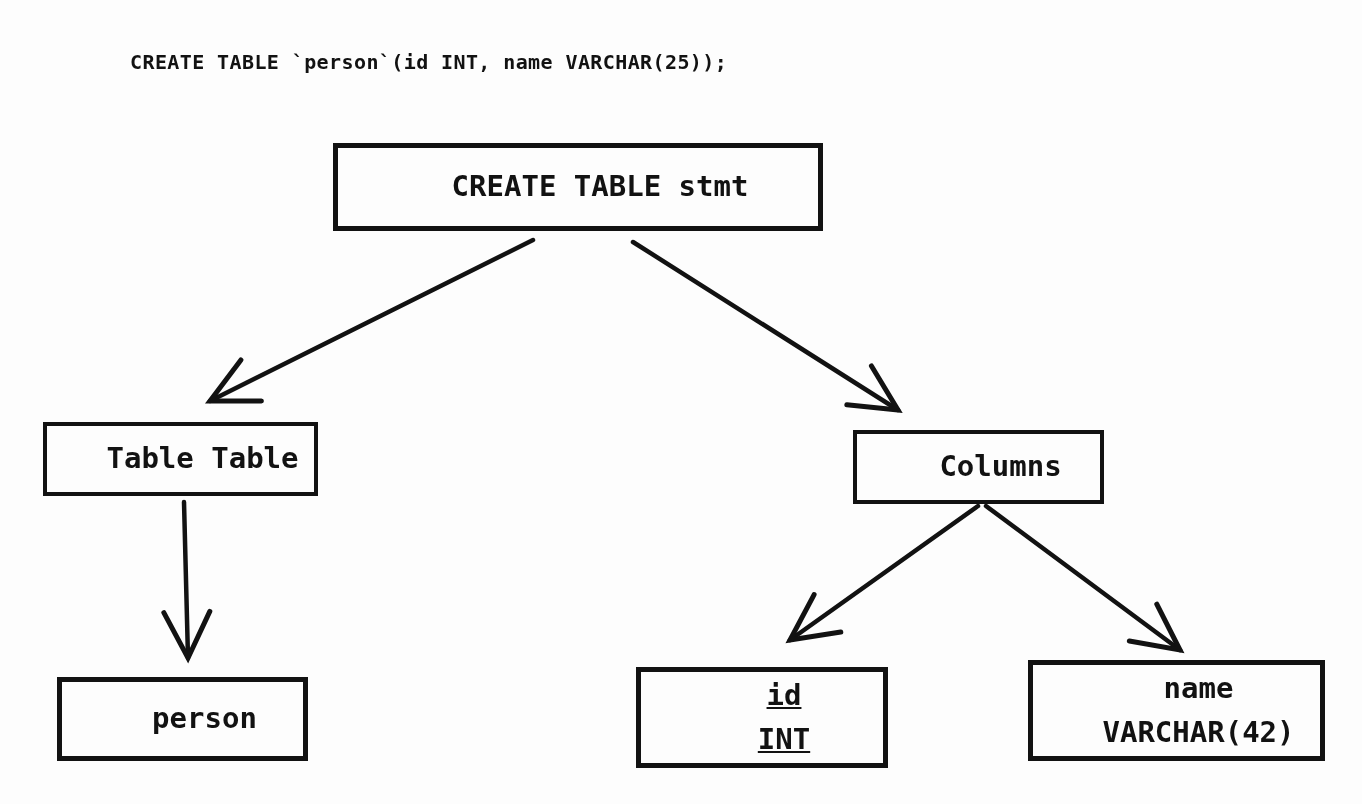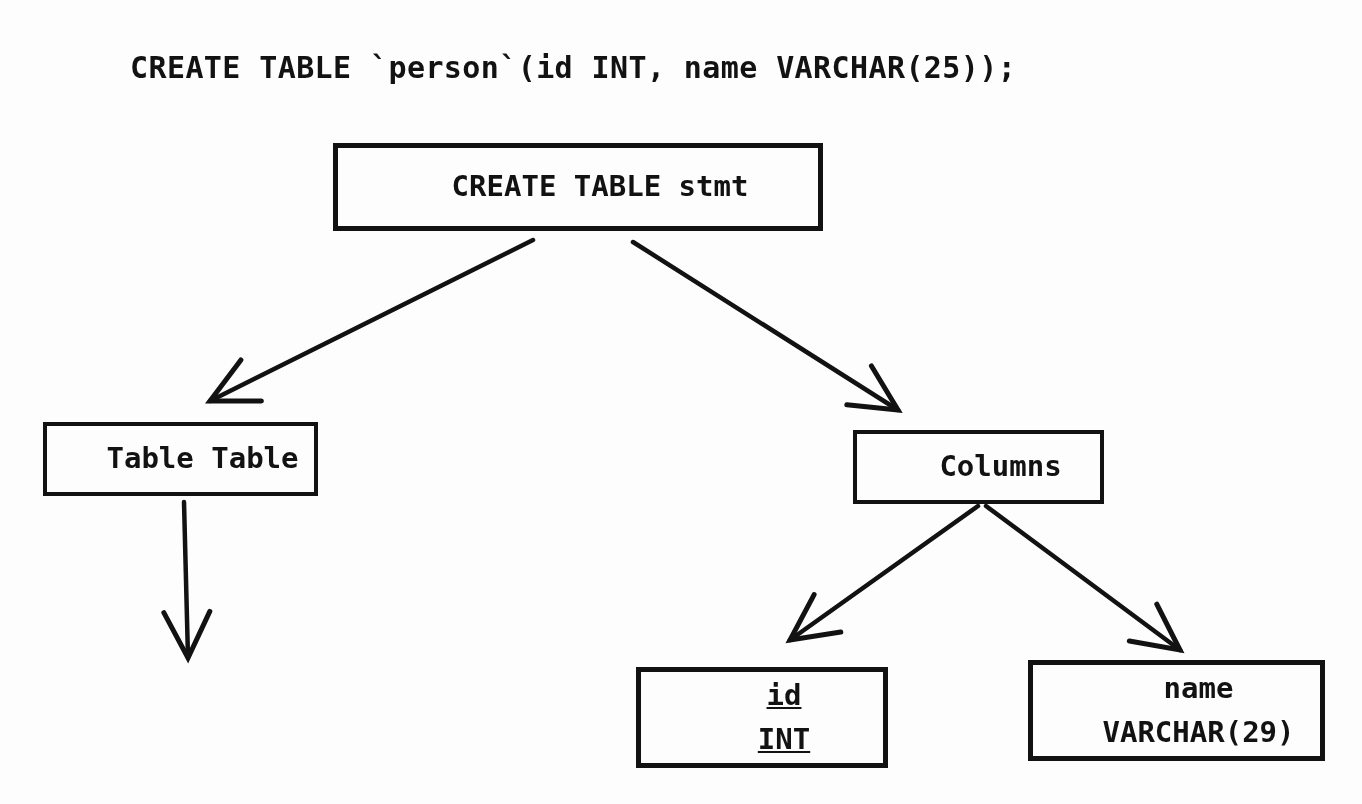--- a/index.html
+++ b/index.html
@@ -11,21 +11,21 @@
     color: #121212;
     font-family: "DejaVu Sans Mono", "Liberation Mono", monospace;
     position: relative;
     overflow: hidden;
   }
   .stage { position: absolute; inset: 0; }
 
   .sql-line {
     position: absolute;
     left: 130px; top: 50px;
-    font-size: 30px;
+    font-size: 20px;
     font-weight: bold;
     letter-spacing: 0.4px;
     white-space: pre;
   }
 
   svg.edges {
     position: absolute; left: 0; top: 0;
     width: 1362px; height: 804px;
     pointer-events: none;
   }
@@ -78,24 +78,27 @@
   </div>
 
   <div class="node node-table-name">
     <span>Table Table</span>
   </div>
 
   <div class="node node-columns">
     <span>Columns</span>
   </div>
 
+  <div class="node node-person">
+    <span>person</span>
+  </div>
 
   <div class="node node-col-id">
     <span>id</span>
     <span>INT</span>
   </div>
 
   <div class="node node-col-name">
     <span>name</span>
-    <span>VARCHAR(29)</span>
+    <span>VARCHAR(42)</span>
   </div>
 
 </div>
 
 </body></html>

